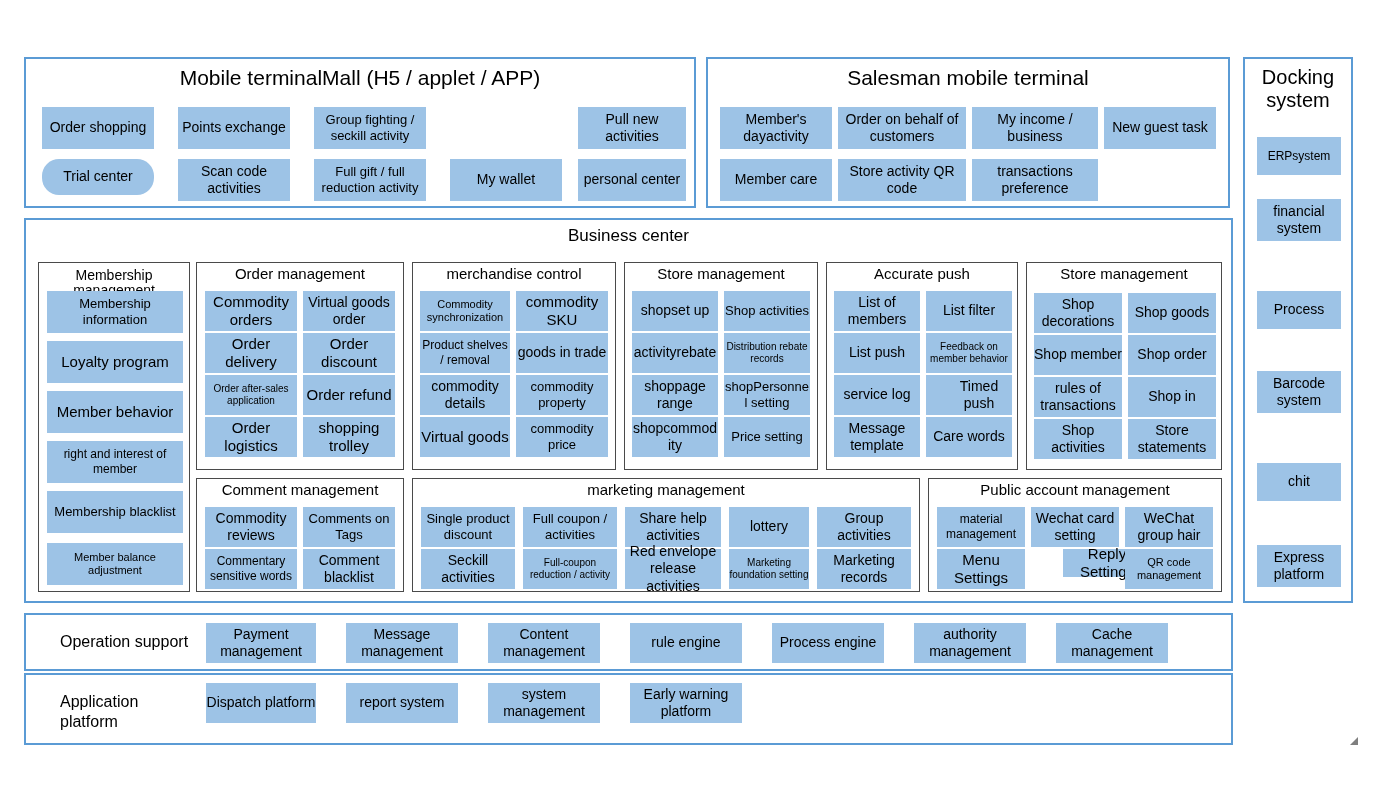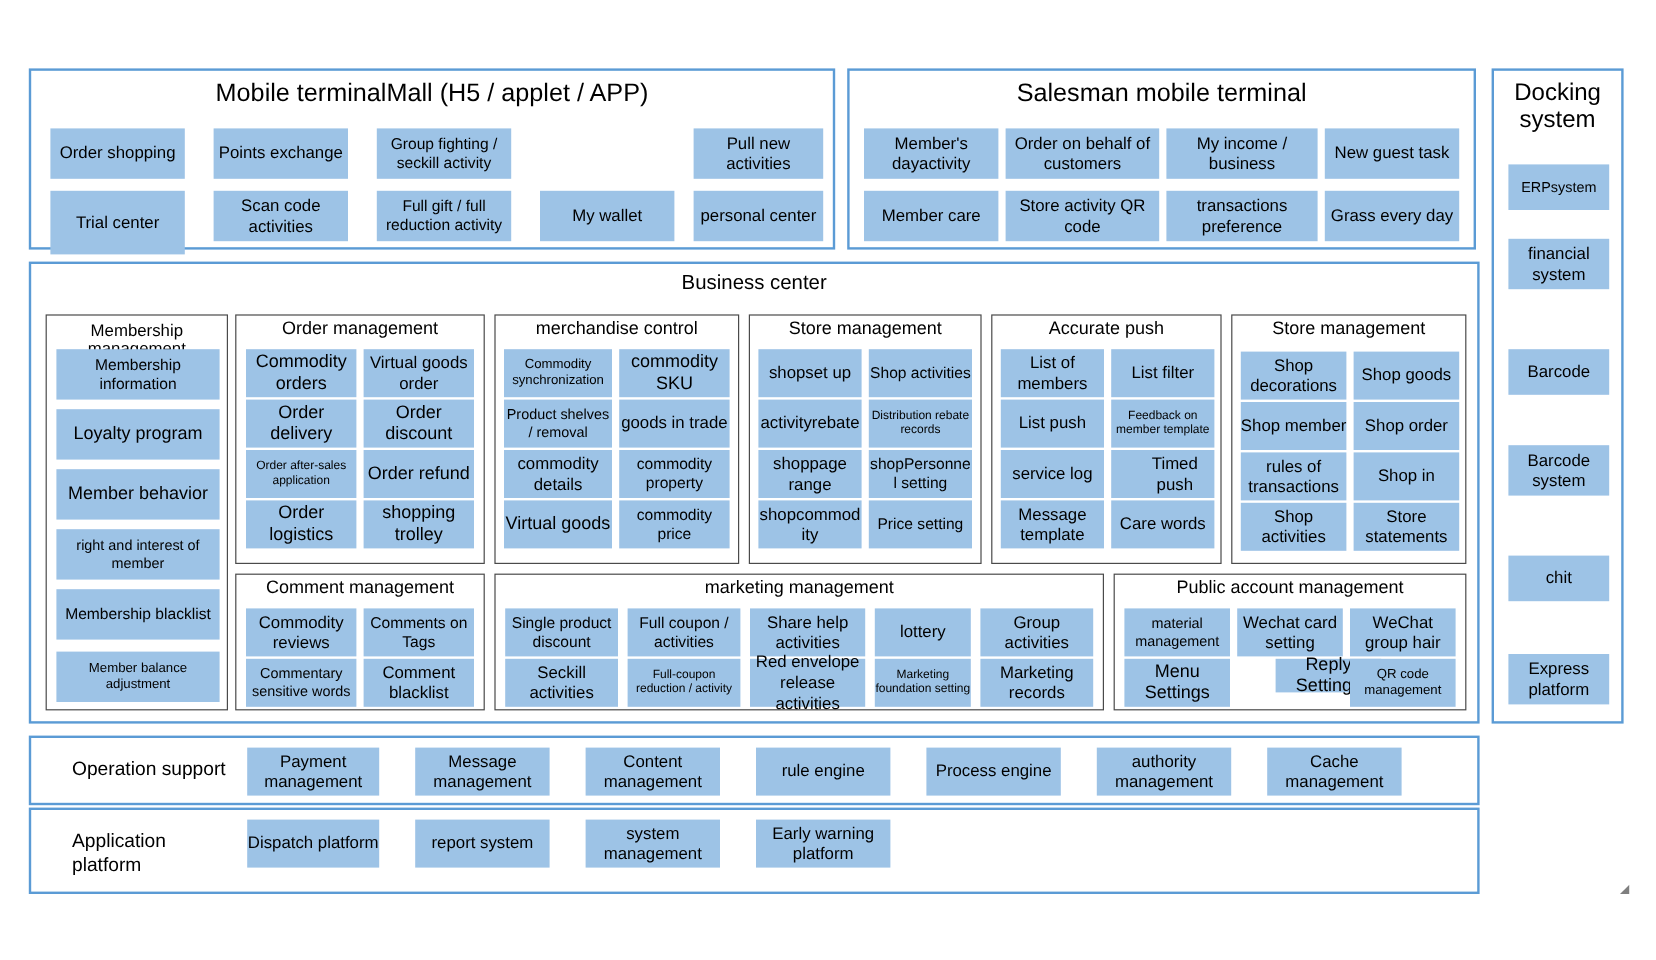--- a/index.html
+++ b/index.html
@@ -93,21 +93,21 @@
     <div class="tile t14" style="left:152px;top:48px;width:112px;height:42px;">
         <span>Points exchange</span>
       </div>
     <div class="tile t13" style="left:288px;top:48px;width:112px;height:42px;">
         <span>Group fighting / seckill activity</span>
       </div>
     <div class="tile t14" style="left:552px;top:48px;width:108px;height:42px;">
         <span>Pull new activities</span>
       </div>
 
-    <div class="tile t14" style="left:16px;top:100px;width:112px;height:53px;">
+    <div class="tile t14" style="left:16px;top:100px;width:112px;height:36px;border-radius:17px;">
         <span>Trial center</span>
       </div>
     <div class="tile t14" style="left:152px;top:100px;width:112px;height:42px;">
         <span>Scan code activities</span>
       </div>
     <div class="tile t13" style="left:288px;top:100px;width:112px;height:42px;">
         <span>Full gift / full reduction activity</span>
       </div>
     <div class="tile t14" style="left:424px;top:100px;width:112px;height:42px;">
         <span>My wallet</span>
@@ -135,36 +135,33 @@
 
     <div class="tile t14" style="left:12px;top:100px;width:112px;height:42px;">
         <span>Member care</span>
       </div>
     <div class="tile t14" style="left:130px;top:100px;width:128px;height:42px;">
         <span>Store activity QR code</span>
       </div>
     <div class="tile t14" style="left:264px;top:100px;width:126px;height:42px;">
         <span>transactions preference</span>
       </div>
-    <div class="tile t14" style="left:396px;top:100px;width:112px;height:42px;">
-        <span>Grass every day</span>
-      </div>
   </div>
 
   <div class="panel" style="left:1243px;top:57px;width:110px;height:546px;">
     <div class="panel-title" style="font-size:20px;line-height:1.15;">Docking system</div>
 
     <div class="tile t12" style="left:12px;top:78px;width:84px;height:38px;">
         <span>ERPsystem</span>
       </div>
     <div class="tile t14" style="left:12px;top:140px;width:84px;height:42px;">
         <span>financial system</span>
       </div>
     <div class="tile t14" style="left:12px;top:232px;width:84px;height:38px;">
-        <span>Barcode</span>
+        <span>Process</span>
       </div>
     <div class="tile t14" style="left:12px;top:312px;width:84px;height:42px;">
         <span>Barcode system</span>
       </div>
     <div class="tile t14" style="left:12px;top:404px;width:84px;height:38px;">
         <span>chit</span>
       </div>
     <div class="tile t14" style="left:12px;top:486px;width:84px;height:42px;">
         <span>Express platform</span>
       </div>
@@ -290,21 +287,21 @@
       <div class="tile t14" style="left:7px;top:112px;width:86px;height:40px;">
           <span>service log</span>
         </div>
       <div class="tile t14" style="left:7px;top:154px;width:86px;height:40px;">
           <span>Message template</span>
         </div>
       <div class="tile t14" style="left:99px;top:28px;width:86px;height:40px;">
           <span>List filter</span>
         </div>
       <div class="tile t10" style="left:99px;top:70px;width:86px;height:40px;">
-          <span>Feedback on member template</span>
+          <span>Feedback on member behavior</span>
         </div>
       <div class="tile t14" style="left:99px;top:112px;width:86px;height:40px;padding-left:20px;">
           <span>Timed push</span>
         </div>
       <div class="tile t14" style="left:99px;top:154px;width:86px;height:40px;">
           <span>Care words</span>
         </div>
     </div>
 
     <div class="group" style="left:1000px;top:42px;width:196px;height:208px;">

